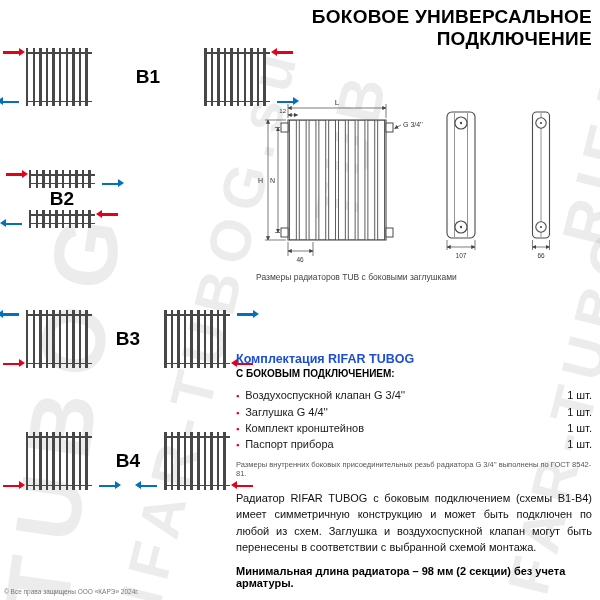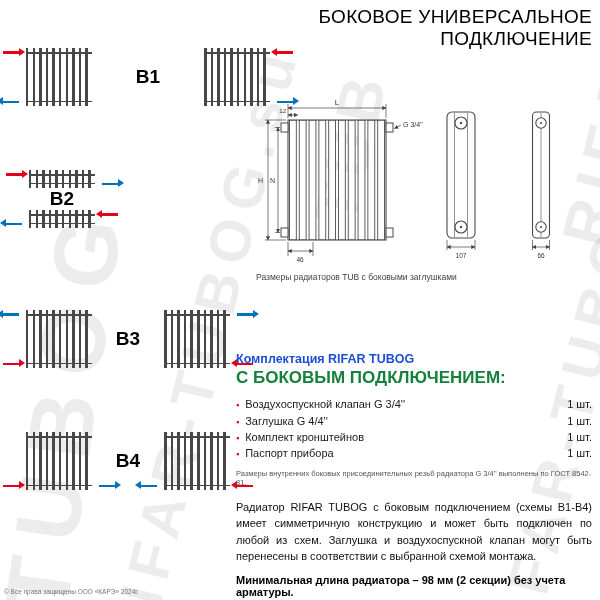--- a/index.html
+++ b/index.html
@@ -10,21 +10,21 @@
   .abs{position:absolute;}
   
   #wm-layer{position:absolute;inset:0;z-index:0;overflow:hidden;}
   .wm{
     position:absolute;font-weight:bold;white-space:nowrap;
     color:rgba(40,40,40,0.09);transform-origin:0 0;letter-spacing:10px;
   }
   
   #content{position:absolute;inset:0;z-index:2;}
   
-  #title{right:8px;top:6px;width:320px;text-align:right;font-weight:normal;
+  #title{right:8px;top:6px;width:320px;text-align:right;font-weight:bold;
          font-size:19px;line-height:1.18;letter-spacing:.3px;color:#000;}
   
   .scheme-row{position:absolute;left:26px;display:flex;align-items:center;height:58px;}
   .rad-zone{position:relative;width:66px;height:58px;}
   .radiator{
     position:absolute;inset:0;
     background:repeating-linear-gradient(90deg,#474747 0 2.5px,transparent 2.5px 6.6px);
   }
   .radiator::before,.radiator::after{
     content:"";position:absolute;left:0;right:0;height:1.5px;background:#474747;
@@ -39,21 +39,21 @@
   .arrow.dir-right::after{left:100%;border-left:6.5px solid currentColor;}
   .arrow.dir-left::after{right:100%;border-right:6.5px solid currentColor;}
   .red{color:#e2001a;}
   .blue{color:#0072bc;}
   
   #caption{left:256px;top:272px;width:210px;font-size:8.5px;color:#444;}
   svg text{font-family:"Liberation Sans","DejaVu Sans",sans-serif;fill:#333;}
   
   #kit{left:236px;top:352px;width:356px;}
   #kit-heading{font-size:12.5px;font-weight:bold;color:#1d4ed8;}
-  #kit-subheading{font-size:17px;font-weight:bold;color:#15803d;margin-top:2px;}
+  #kit-subheading{font-size:10px;font-weight:bold;color:#000000;margin-top:2px;}
   .kit-item{display:flex;align-items:baseline;font-size:11px;padding:2.2px 0;}
   .kit-item .bullet{color:#e2001a;font-size:9px;margin-right:6px;}
   .kit-item .kit-label{flex:1;}
   .kit-item .kit-qty{text-align:right;}
   #kit-note{margin-top:7px;font-size:7.5px;color:#555;}
   #kit-paragraph{margin-top:12px;font-size:11px;line-height:1.5;color:#111;text-align:justify;}
   #kit-min{margin-top:9px;font-size:11px;font-weight:bold;color:#000;}
   #copyright{left:4px;top:588px;font-size:6.5px;color:#777;}
 </style>
 </head>

